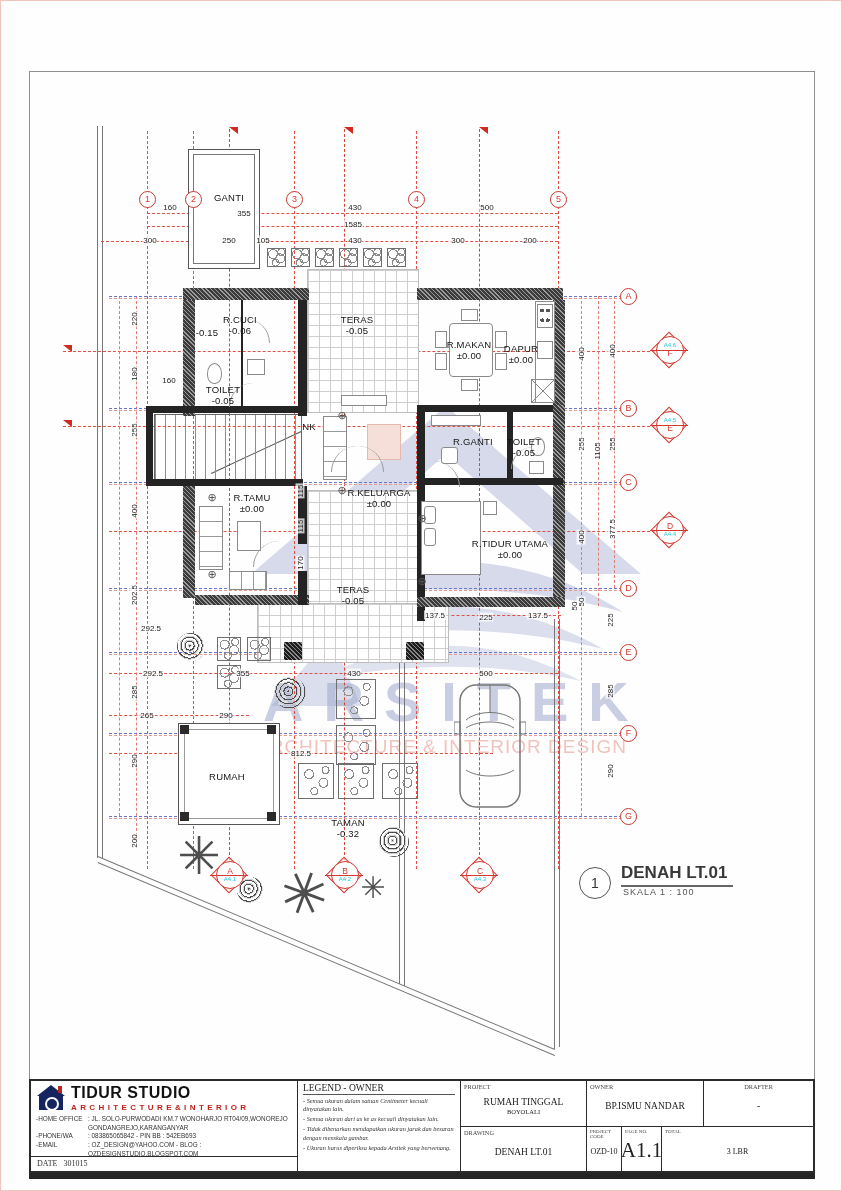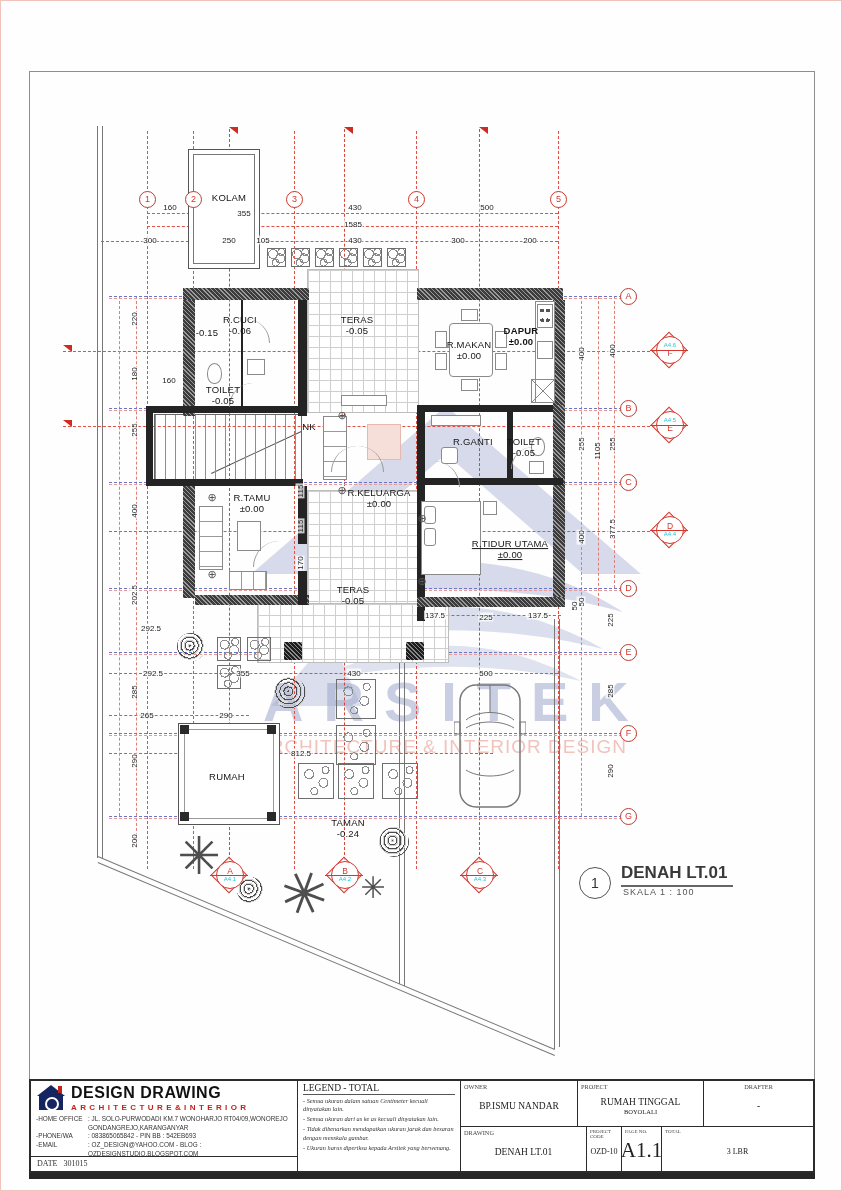--- a/index.html
+++ b/index.html
@@ -367,38 +367,38 @@
       <div class="dim" style="left: 537px; top: 614px;">137.5</div>
       <div class="dim rot" style="left: 573px; top: 605px;">50</div>
       <div class="dim" style="left: 152px; top: 672px;">292.5</div>
       <div class="dim" style="left: 242px; top: 672px;">355</div>
       <div class="dim" style="left: 353px; top: 672px;">430</div>
       <div class="dim" style="left: 485px; top: 672px;">500</div>
       <div class="dim" style="left: 146px; top: 714px;">265</div>
       <div class="dim" style="left: 225px; top: 714px;">290</div>
       <div class="dim" style="left: 300px; top: 752px;">812.5</div>
       <div class="room" style="left: 228px; top: 197px;">
-        <div>KOLAM</div>
+        <div>GANTI</div>
       </div>
       <div class="room" style="left: 239px; top: 325px;">
         <div>R.CUCI</div>
         <div>-0.06</div>
       </div>
       <div class="room" style="left: 206px; top: 332px;">
         <div>-0.15</div>
       </div>
       <div class="room" style="left: 356px; top: 325px;">
         <div>TERAS</div>
         <div>-0.05</div>
       </div>
       <div class="room" style="left: 468px; top: 350px;">
         <div>R.MAKAN</div>
         <div>±0.00</div>
       </div>
-      <div class="room" style="left: 520px; top: 336px; font-weight: bold;">
+      <div class="room" style="left: 520px; top: 354px;">
         <div>DAPUR</div>
         <div>±0.00</div>
       </div>
       <div class="room" style="left: 222px; top: 395px;">
         <div>TOILET</div>
         <div>-0.05</div>
       </div>
       <div class="room" style="left: 308px; top: 426px;">
         <div>NK</div>
       </div>
@@ -410,34 +410,34 @@
         <div>-0.05</div>
       </div>
       <div class="room" style="left: 251px; top: 503px;">
         <div>R.TAMU</div>
         <div>±0.00</div>
       </div>
       <div class="room" style="left: 378px; top: 498px;">
         <div>R.KELUARGA</div>
         <div>±0.00</div>
       </div>
-      <div class="room" style="left: 509px; top: 549px; text-decoration: underline;">
+      <div class="room" style="left: 509px; top: 549px;">
         <div>R.TIDUR  UTAMA</div>
         <div>±0.00</div>
       </div>
       <div class="room" style="left: 352px; top: 595px;">
         <div>TERAS</div>
         <div>-0.05</div>
       </div>
       <div class="room" style="left: 226px; top: 776px;">
         <div>RUMAH</div>
       </div>
       <div class="room" style="left: 347px; top: 828px;">
         <div>TAMAN</div>
-        <div>-0.24</div>
+        <div>-0.32</div>
       </div>
       <div class="colsym" style="left: 211px; top: 496px;">⊕</div>
       <div class="colsym" style="left: 211px; top: 573px;">⊕</div>
       <div class="colsym" style="left: 341px; top: 414px;">⊕</div>
       <div class="colsym" style="left: 341px; top: 489px;">⊕</div>
       <div class="colsym" style="left: 421px; top: 517px;">⊕</div>
       <div class="colsym" style="left: 421px; top: 580px;">⊕</div>
       <div class="marker" style="left: 668px; top: 349px;">
         <div class="dia"></div>
         <div class="mcirc">
@@ -491,21 +491,21 @@
   <div id="tb">
     <div class="tb-left">
       <div class="logo-row">
         <div class="logo-house">
           <div class="lh-roof"></div>
             <div class="lh-chim"></div>
             <div class="lh-body"></div>
             <div class="lh-ring"></div>
         </div>
         <div>
-          <div class="logo-name">DESIGN DRAWING</div>
+          <div class="logo-name">TIDUR STUDIO</div>
           <div class="logo-tag">ARCHITECTURE&amp;INTERIOR</div>
         </div>
       </div>
       <div class="contact" id="contacts">
           <div class="row">
             <span class="lbl">-HOME OFFICE</span>
             <span class="val">: JL. SOLO-PURWODADI KM.7 WONOHARJO RT04/09,WONOREJO GONDANGREJO,KARANGANYAR</span>
           </div>
           <div class="row">
             <span class="lbl">-PHONE/WA</span>
@@ -516,40 +516,40 @@
             <span class="val">: OZ_DESIGN@YAHOO.COM - BLOG : OZDESIGNSTUDIO.BLOGSPOT.COM</span>
           </div>
         </div>
       <div class="date-row">
         <span>DATE</span>&nbsp;&nbsp;
         <span>301015</span>
       </div>
     </div>
 
     <div class="tb-legend">
-      <div class="lg-title">LEGEND - TOTAL</div>
+      <div class="lg-title">LEGEND - OWNER</div>
       <div id="legend-notes">
           <div class="lg-note">- Semua ukuran dalam satuan Centimeter kecuali dinyatakan lain.</div>
           <div class="lg-note">- Semua ukuran dari as ke as kecuali dinyatakan lain.</div>
           <div class="lg-note">- Tidak dibenarkan mendapatkan ukuran jarak dan besaran dengan menskala gambar.</div>
           <div class="lg-note">- Ukuran harus diperiksa kepada Arsitek yang berwenang.</div>
         </div>
     </div>
 
     <div class="tb-right">
       <div class="tbr-row">
-        <div class="cell w117">
-          <span class="clabel">OWNER</span>
-          <span class="cval">BP.ISMU NANDAR</span>
-        </div>
         <div class="cell w126">
           <span class="clabel">PROJECT</span>
           <span class="cval">RUMAH TINGGAL</span>
           <span class="cval small">BOYOLALI</span>
         </div>
+        <div class="cell w117">
+          <span class="clabel">OWNER</span>
+          <span class="cval">BP.ISMU NANDAR</span>
+        </div>
         <div class="cell wfill">
           <span class="clabel center">DRAFTER</span>
           <span class="cval">-</span>
         </div>
       </div>
       <div class="tbr-row">
         <div class="cell w126">
           <span class="clabel">DRAWING</span>
           <span class="cval">DENAH LT.01</span>
         </div>

